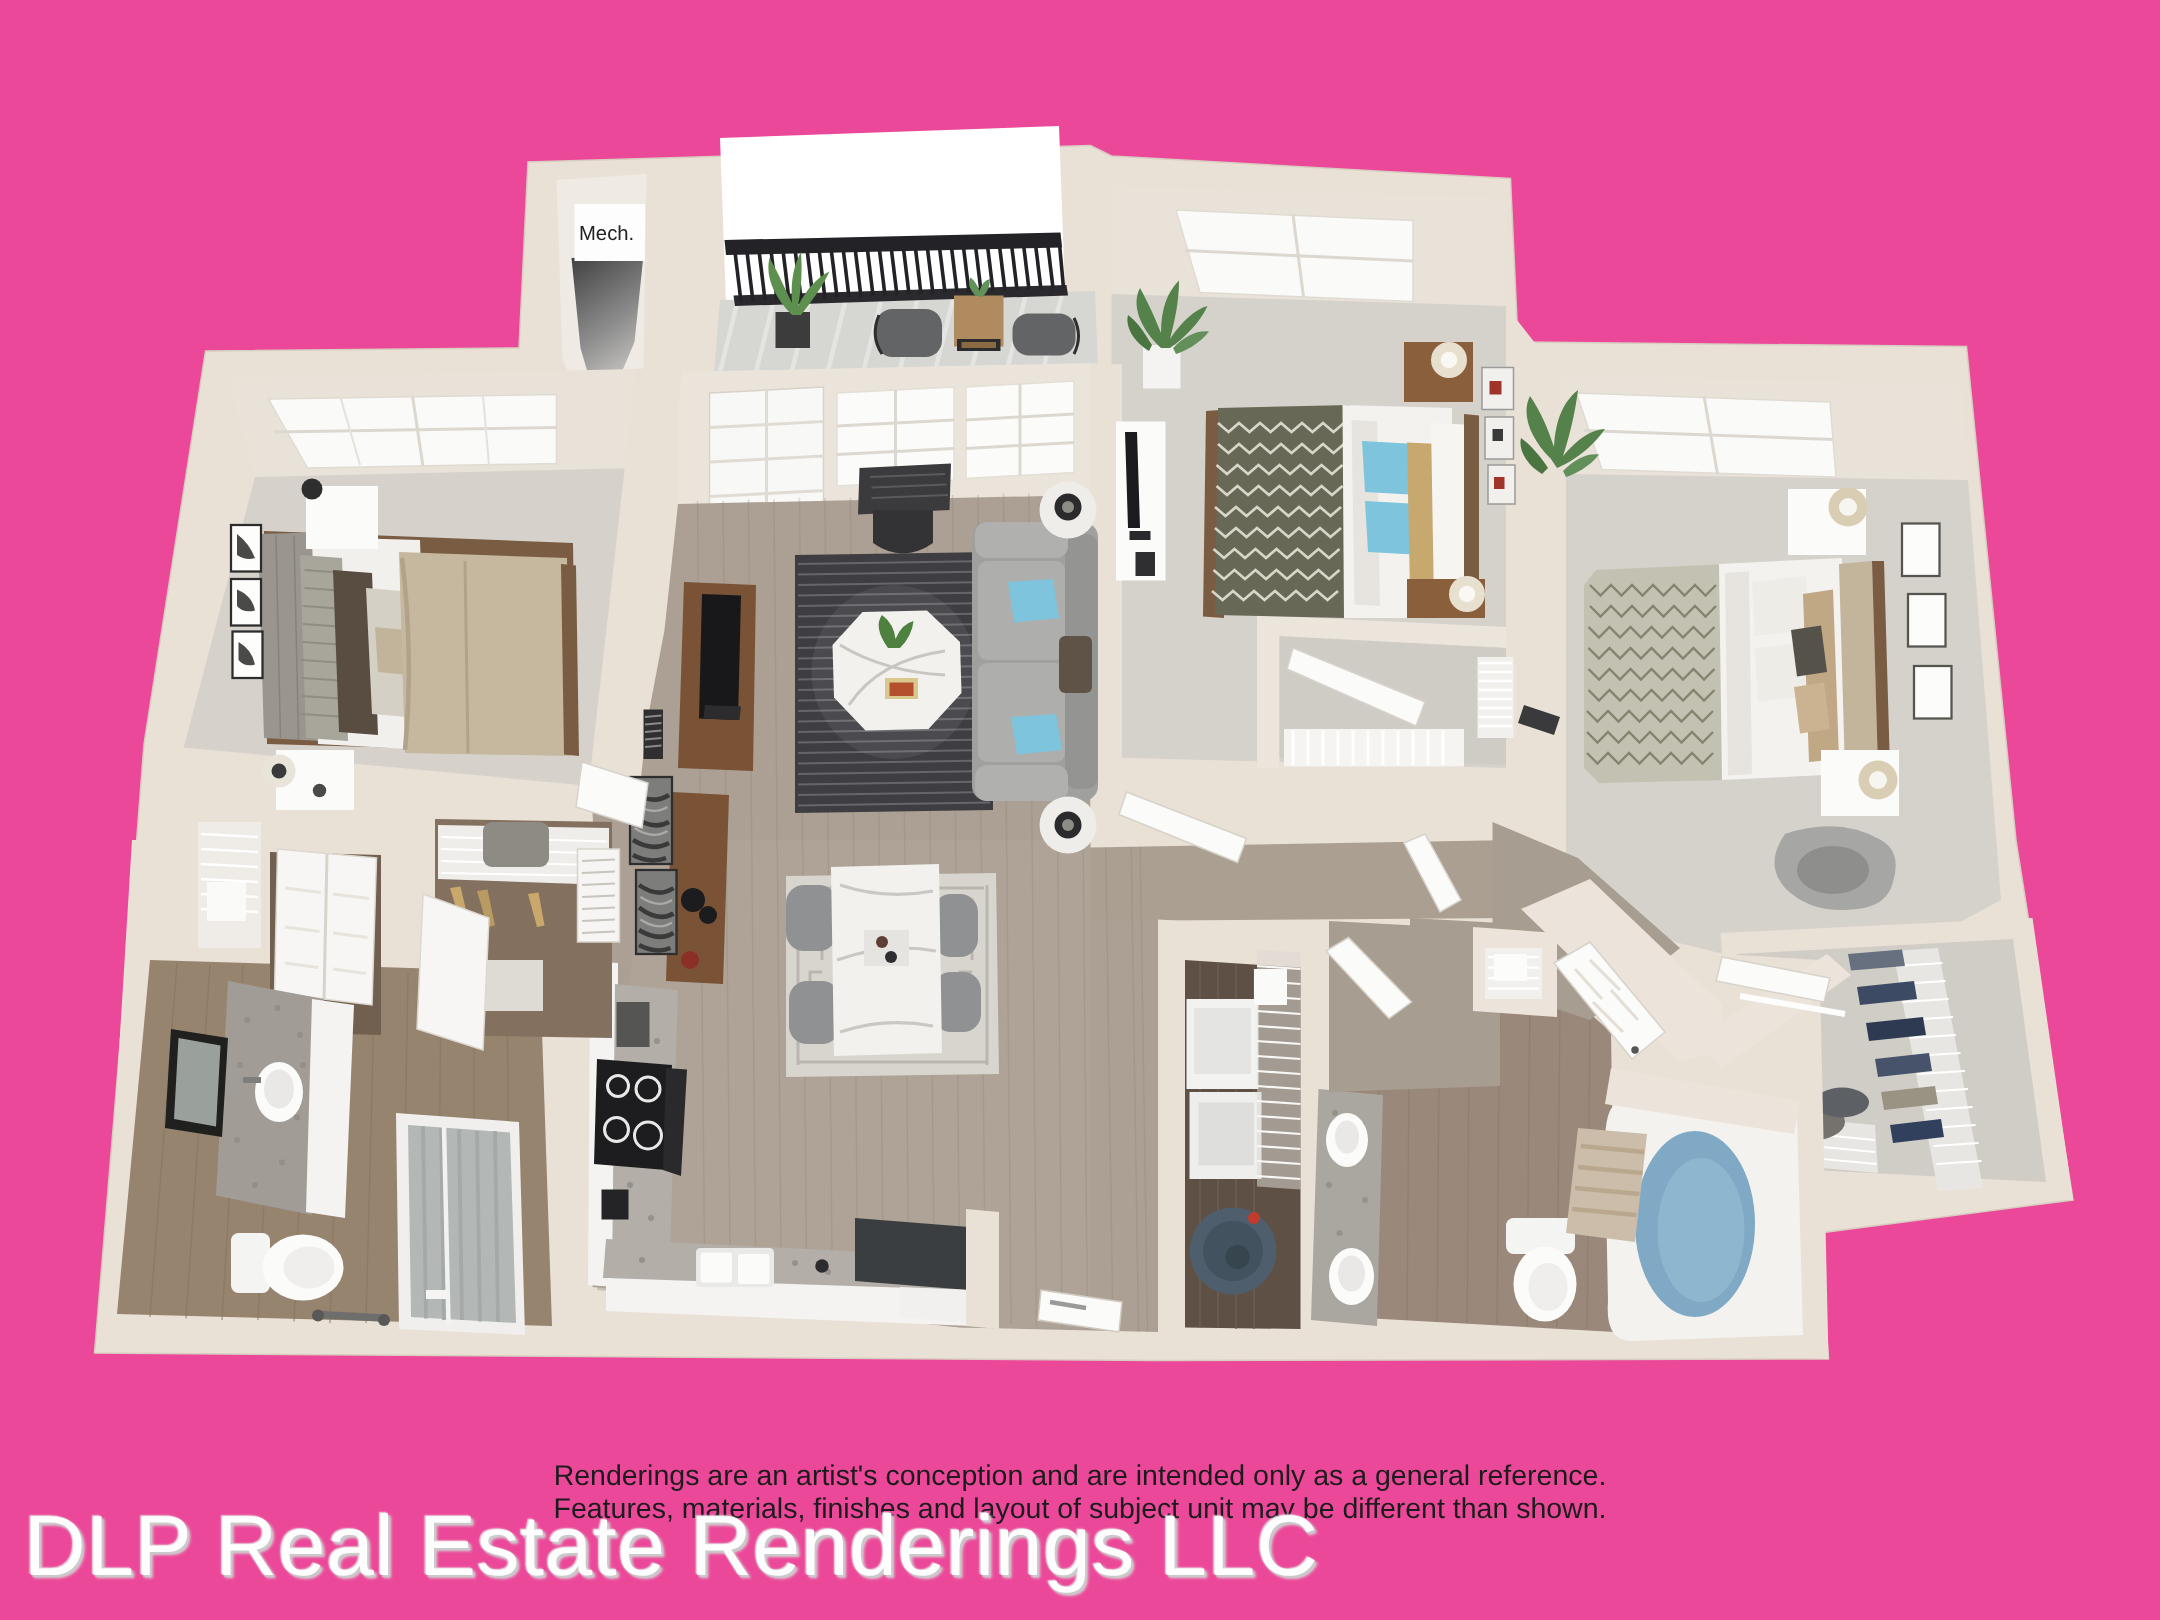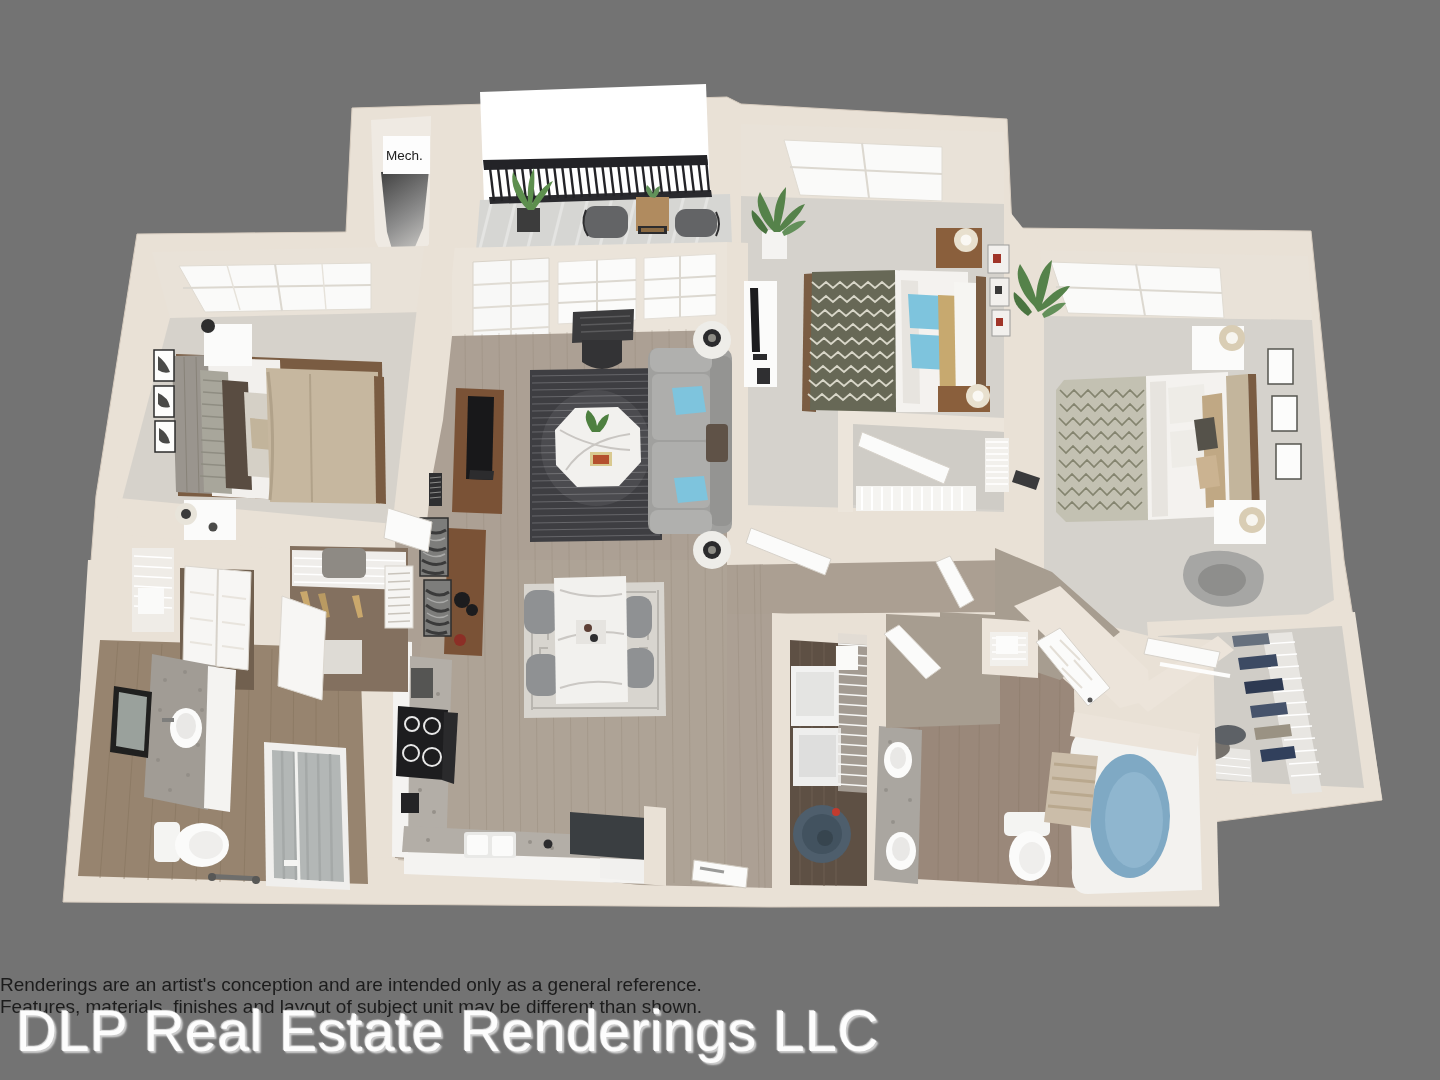--- a/index.html
+++ b/index.html
@@ -1,18 +1,18 @@
 <!DOCTYPE html>
 <html><head>
 <meta charset="utf-8">
 <style>
   html,body{margin:0;padding:0;background:#ffffff;}
-  .page{position:relative;width:1440px;height:1080px;background:#737373;overflow:hidden;
+  .page{position:relative;width:1440px;height:1080px;background:#ec4899;overflow:hidden;
         font-family:"Liberation Sans", sans-serif;}
-  .disc{position:absolute;width:1440px;color:#1c1c1c;font-size:19px;}
+  .disc{position:absolute;width:1440px;text-align:center;color:#1c1c1c;font-size:19px;}
   .wm{position:absolute;left:16px;top:998px;font-size:57px;color:#fdfdfd;letter-spacing:0.5px;
       text-shadow:1px 1px 1px #c9c9c9, -1px -1px 1px #e5e5e5, 2px 2px 2px #d4d4d4;}
 </style>
 </head>
 <body>
 <div class="page">
 <svg width="1440" height="1080" viewBox="0 0 1440 1080">
 
   <polygon points="137,234 346,232 352,108 727,97 741,104 1007,119 1012,228 1311,231 1344,560 1382,800 1213,822 1219,906 770,907 63,902 88,600 96,496" fill="#e9e1d6" stroke="#d8cdc0" stroke-width="1"></polygon>
 

